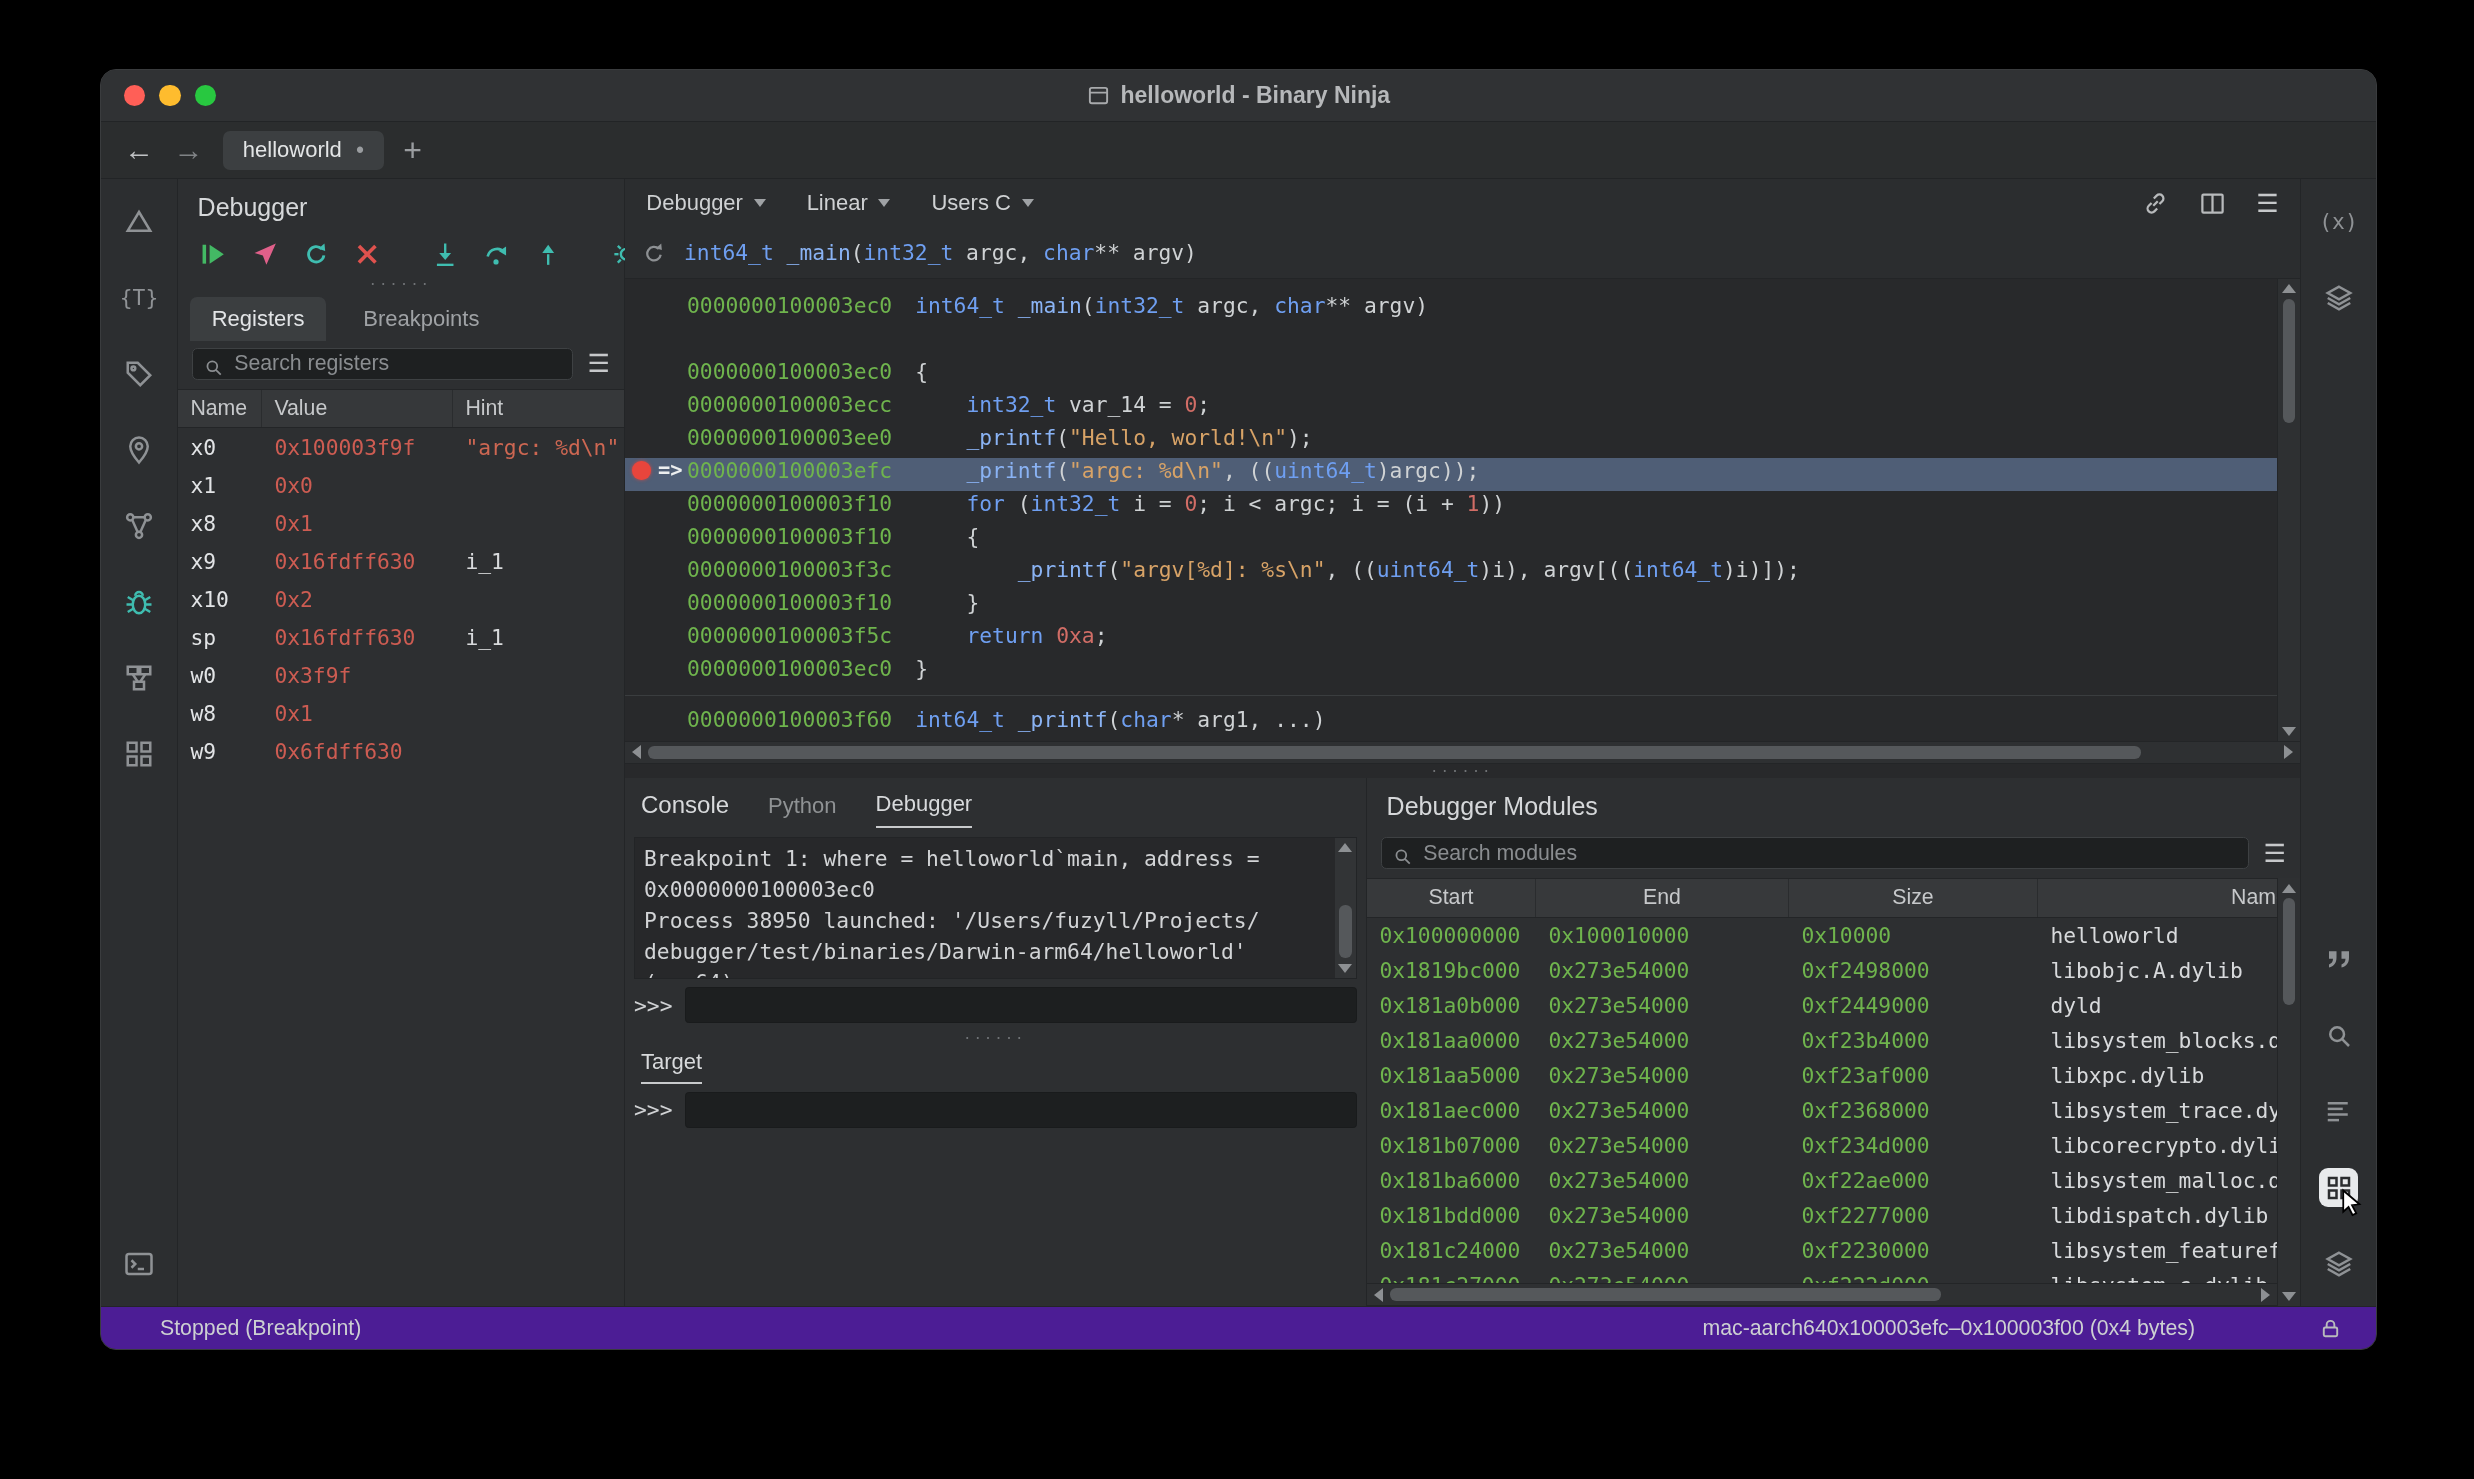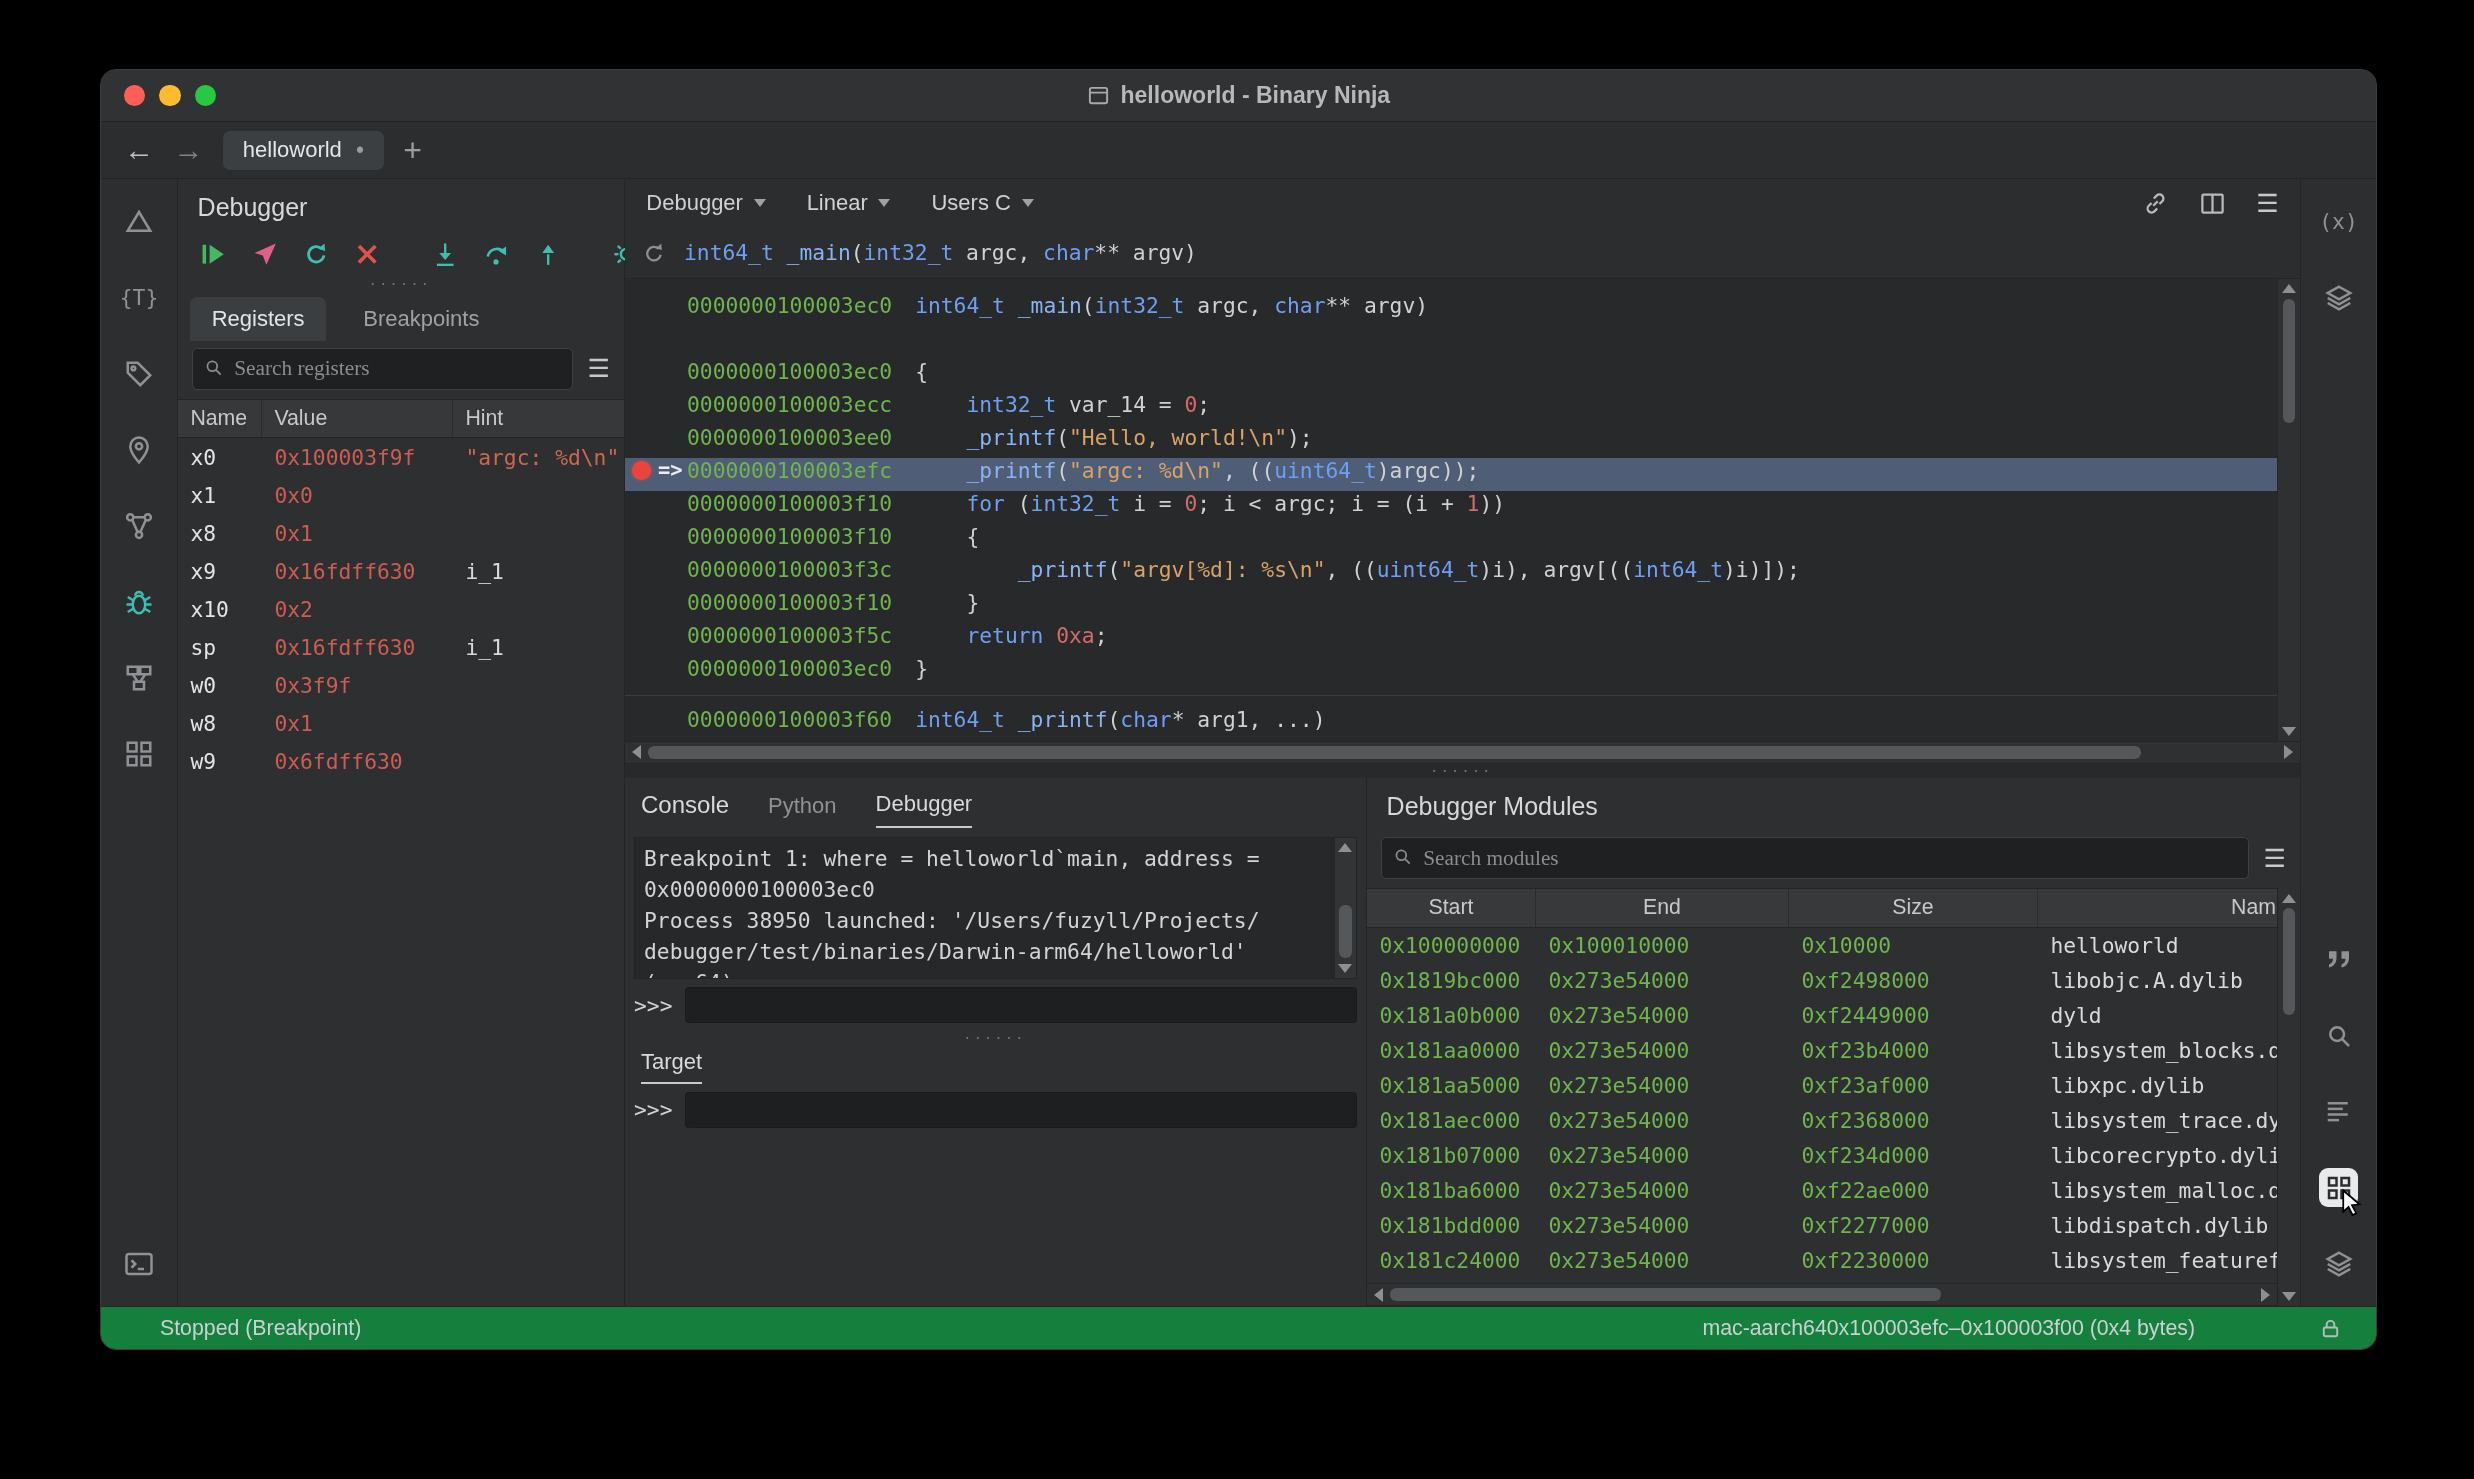--- a/index.html
+++ b/index.html
@@ -52,22 +52,22 @@
   .tool-btn svg{width:28.4px;height:28.4px}
   .c-green{color:#43b964}.c-pink{color:#e0608a}.c-teal{color:#3fbdb0}.c-red{color:#e0524e}
   .tool-sep{width:1.8px;height:27px;background:#45484a;margin:0 1.8px}
   .splitter-dots{text-align:center;color:#707376;font-size:18px;letter-spacing:4.4px;line-height:12.4px;height:14.2px;flex:none}
   .reg-tabs{display:flex;align-items:flex-start;padding:5.3px 0 0 12.4px;gap:16px}
   .reg-tab{font-size:22px;padding:9px 21.3px;color:#9fa2a5;border-radius:7.1px 7.1px 0 0}
   .reg-tab.active{background:#3b3e40;color:#e2e4e6}
   .search-row{display:flex;align-items:center;gap:14.2px;padding:7.1px 14.2px 9px}
   .search-box{flex:1;position:relative}
   .search-box svg{position:absolute;left:10.7px;top:9px;width:21.3px;height:21.3px;color:#8a8d90}
-  .search-box input{width:100%;height:42px;background:#1e2021;border:0.9px solid #3e4143;border-radius:5.3px;
-      color:#c8cacc;font-size:21.3px;padding:0 10.7px 0 41px;outline:none;font-family:Liberation Serif, serif}
+  .search-box input{width:100%;height:32px;background:#1e2021;border:0.9px solid #3e4143;border-radius:5.3px;
+      color:#c8cacc;font-size:21.3px;padding:0 10.7px 0 41px;outline:none;font-family:Liberation Sans, sans-serif}
   .search-box input::placeholder{color:#8a8d90}
   .hamburger{font-size:25px;color:#c6c8ca;line-height:1}
   .reg-table{flex:1;overflow:hidden;display:flex;flex-direction:column}
   .reg-header{display:grid;grid-template-columns:84px 191px 1fr;background:#36383a;border-top:0.9px solid #232527;border-bottom:1.8px solid #232527}
   .reg-header span{font-size:21.3px;color:#c6c8ca;padding:6.2px 0 6.2px 12.4px;border-right:0.9px solid #2a2c2e}
   .reg-header span:last-child{border-right:none}
   .reg-row{display:grid;grid-template-columns:84px 191px 1fr;height:38px;align-items:center;font-family:"DejaVu Sans Mono",monospace;font-size:21.3px}
   .reg-row .rc{padding-left:12.4px;white-space:nowrap;overflow:hidden}
   .rc.name{color:#e2e4e6}
   .rc.value{color:#cd5c52}
@@ -139,21 +139,21 @@
   .mod-header{display:grid;grid-template-columns:169px 253px 249px 444px;background:#37393b;border-top:0.9px solid #232527;border-bottom:1.8px solid #232527;width:1116px}
   .mod-header span{font-size:21.3px;color:#c6c8ca;padding:6.2px 0;text-align:center;border-right:0.9px solid #2a2c2e}
   .mod-row{display:grid;grid-template-columns:169px 253px 249px 444px;height:35px;align-items:center;
            font-family:"DejaVu Sans Mono",monospace;font-size:21.3px;width:1116px}
   .mod-row span{padding-left:12.4px;white-space:nowrap;overflow:hidden}
   .mc-hex{color:#6fb44d}
   .mc-name{color:#d8dadc}
   .modules-table .hscroll{position:absolute;left:0;right:23px;bottom:0}
 
   
-  .statusbar{height:43px;background:#15803d;border-top:1.8px solid #232527;display:flex;align-items:center;
+  .statusbar{height:43px;background:#4c1d95;border-top:1.8px solid #232527;display:flex;align-items:center;
              padding:0 34px 0 59px;font-size:21.3px;color:#cdd0d2;flex:none}
   .status-right{margin-left:auto;display:flex;align-items:center;}
   .status-right .lock{margin-left:124px;width:23px;height:23px;color:#b9bbbd}
 </style>
 </head>
 <body>
 
 <div class="screen">
 <div class="window">
 

